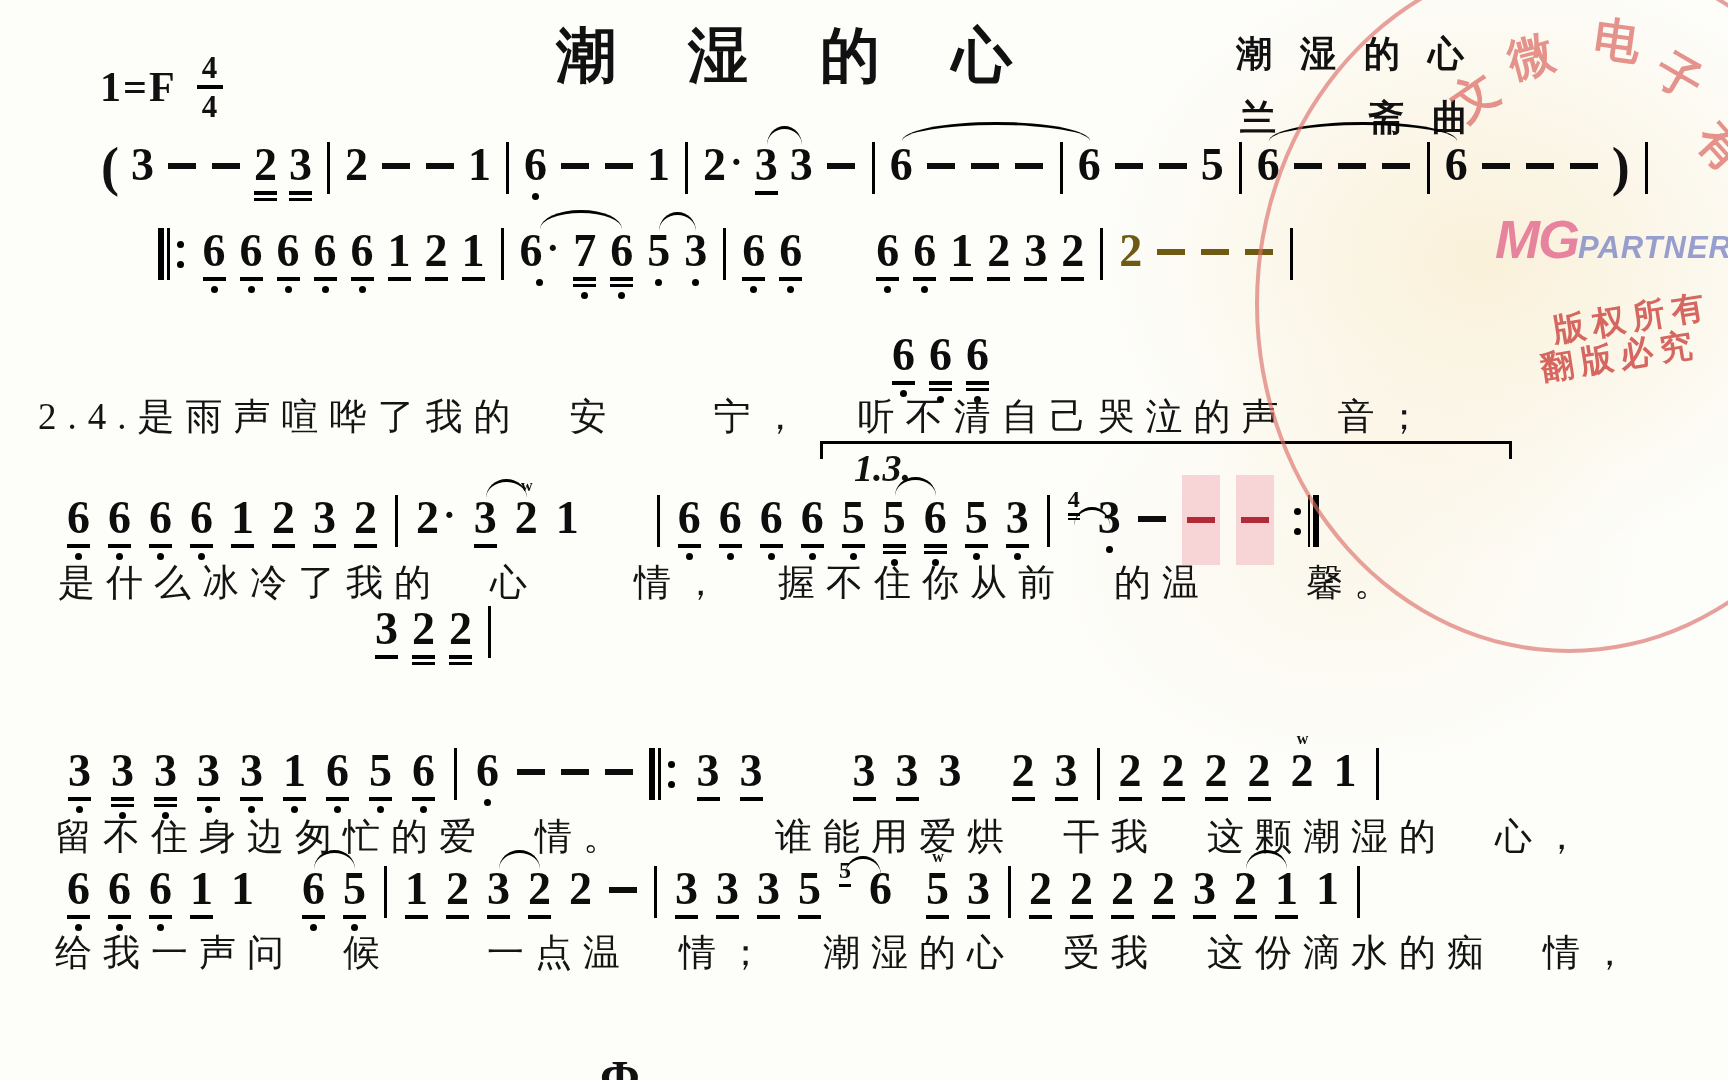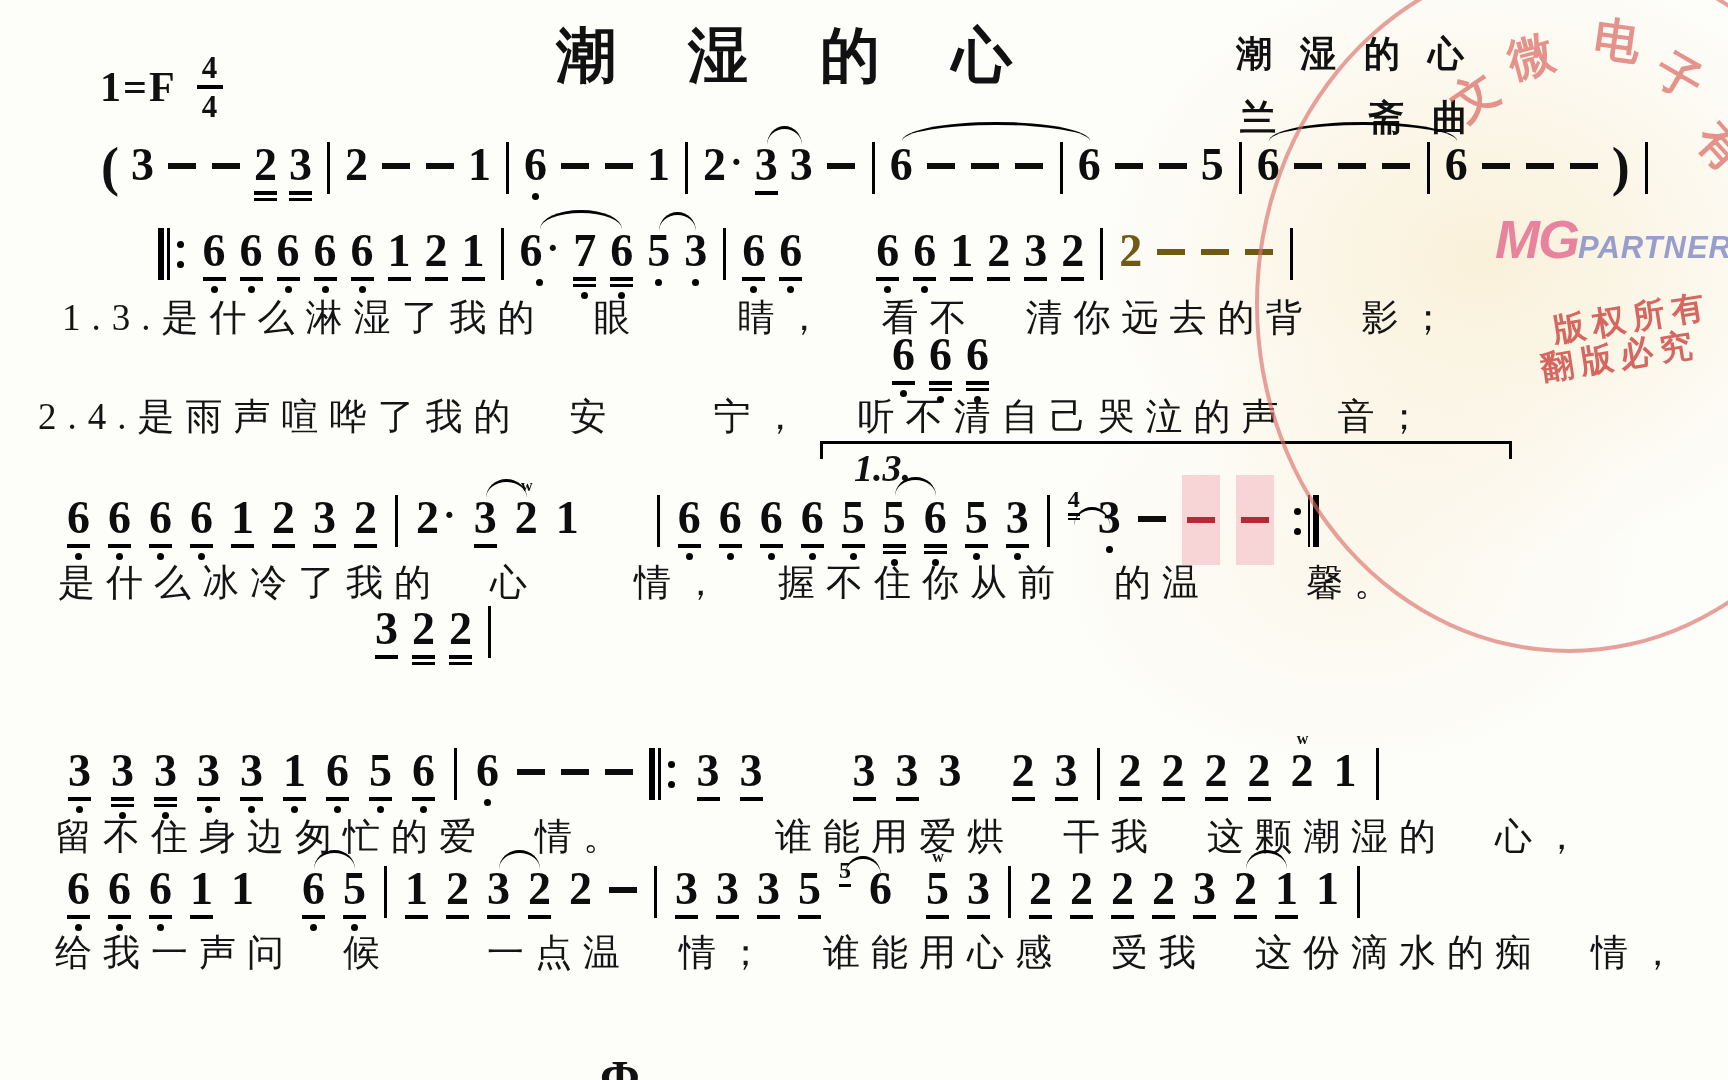--- a/index.html
+++ b/index.html
@@ -329,21 +329,20 @@
       <span class="dwrap">
         <span class="dash gold"></span>
       </span>
       <span class="dwrap">
         <span class="dash gold"></span>
       </span>
       <span class="bar"></span>
       <span class="slur" style="left: 390px; width: 81.5px; top: -18px;"></span>
       <span class="slur" style="left: 508.5px; width: 37px; top: -16px;"></span>
     </div>
-  <div class="lyr" style="left:62px;top:293px;">1.3.是什么淋湿了我的　眼　　睛，　看不　清你远去的背　影；</div>
   <div class="music" id="pickupB" style="left:885px;top:332px;">
       <span class="tok">
         <span class="num">6</span>
         <span class="beam"></span>
         <span class="ldot"></span>
       </span>
       <span class="tok">
         <span class="num">6</span>
         <span class="beam"></span>
         <span class="beam"></span>
@@ -760,21 +759,21 @@
       </span>
       <span class="tok">
         <span class="num">1</span>
       </span>
       <span class="bar"></span>
       <span class="slur" style="left: 255.5px; width: 41px; top: -16px;"></span>
       <span class="slur" style="left: 440.5px; width: 41px; top: -16px;"></span>
       <span class="slur" style="left: 787px; width: 35.5px; top: -10px;"></span>
       <span class="slur" style="left: 1187.5px; width: 41px; top: -16px;"></span>
     </div>
-  <div class="lyr" style="left:55px;top:928px;">给我一声问　候　　一点温　情；　谁能用心感　受我　这份滴水的痴　情，</div>
+  <div class="lyr" style="left:55px;top:928px;">给我一声问　候　　一点温　情；　潮湿的心　受我　这份滴水的痴　情，</div>
 
   <div class="coda">Φ</div>
 
   <div class="stamp seal-ring"></div>
   <div class="stamp seal-char" style="left:1452px;top:66px;transform:rotate(-35deg);">文</div>
   <div class="stamp seal-char" style="left:1508px;top:26px;transform:rotate(-15deg);">微</div>
   <div class="stamp seal-char" style="left:1594px;top:10px;transform:rotate(8deg);">电</div>
   <div class="stamp seal-char" style="left:1656px;top:46px;transform:rotate(30deg);">子</div>
   <div class="stamp seal-char" style="left:1698px;top:116px;transform:rotate(48deg);">有</div>
   <div class="stamp logo">

